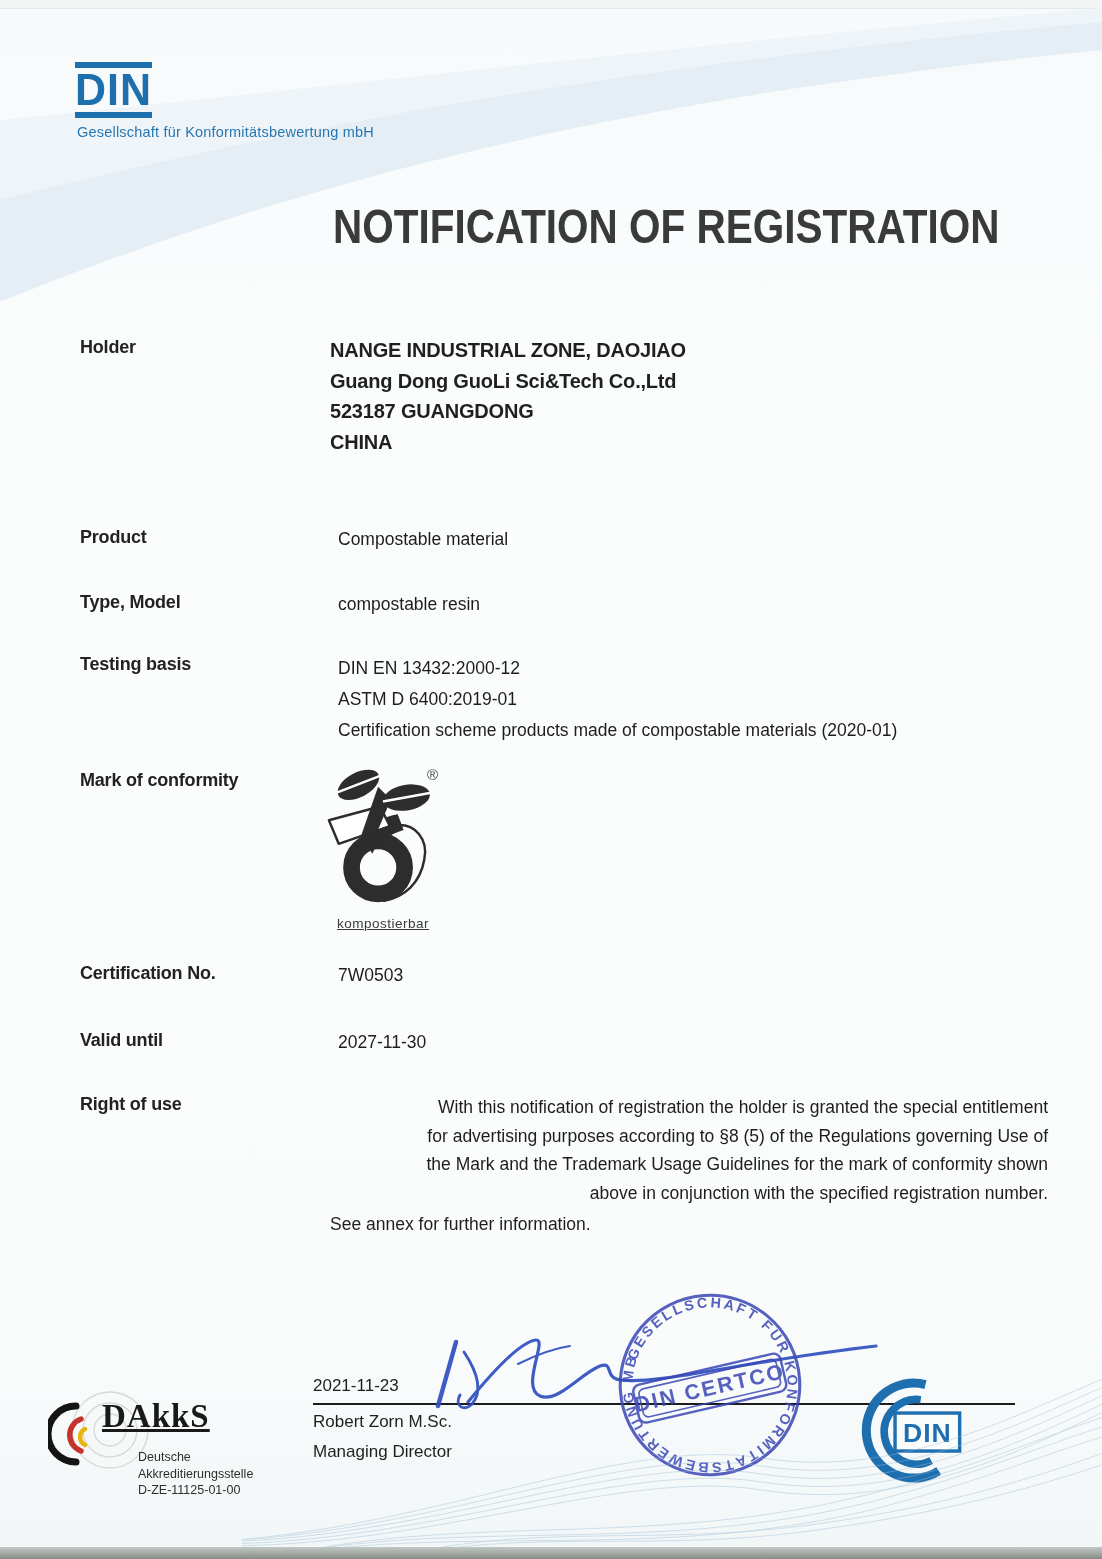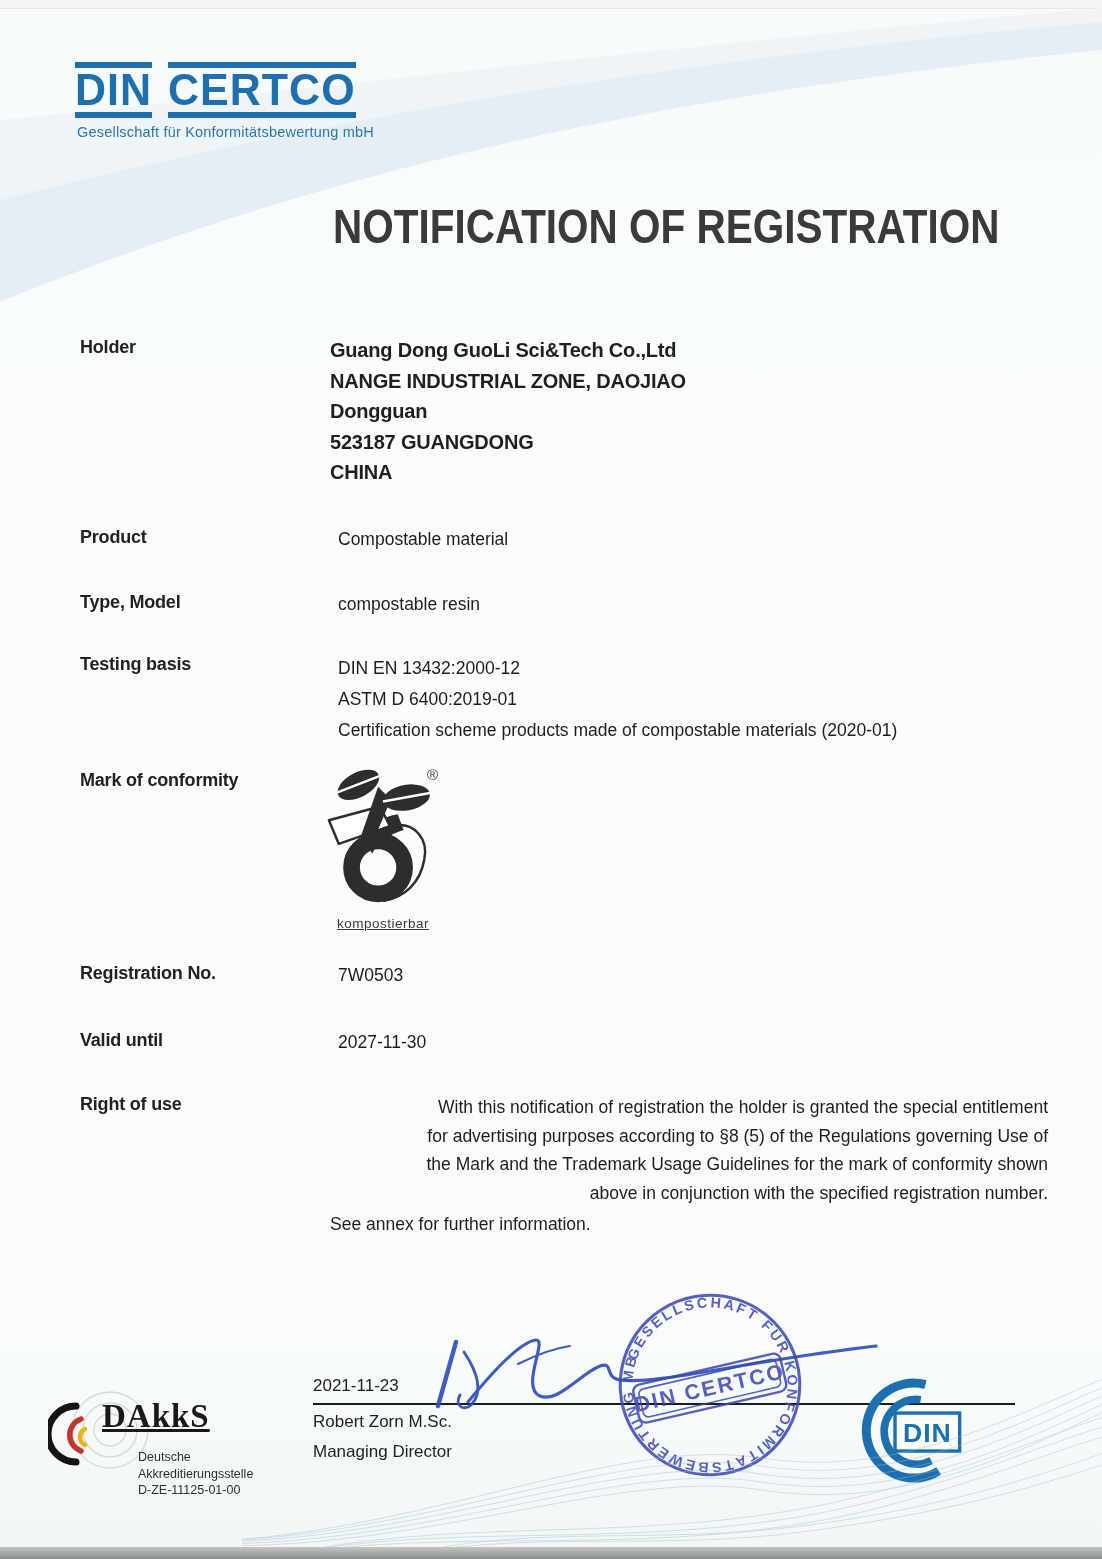--- a/index.html
+++ b/index.html
@@ -67,36 +67,30 @@
     <path d="M 0 120 C 350 85 650 48 1102 8 L 1102 22 C 650 62 320 120 0 200 Z" fill="#eef4f8"></path>
   </svg>
 
   <div id="logo" class="abs">
     <div class="logo-row">
       <div class="logo-block">
         <div class="logo-bar"></div>
         <div class="logo-word">DIN</div>
         <div class="logo-bar"></div>
       </div>
-      <div class="logo-block">
-        <div class="logo-bar"></div>
-        <div class="logo-word">CERTCO</div>
-        <div class="logo-bar"></div>
-      </div>
     </div>
   </div>
   <div id="logo-subtitle" class="abs">Gesellschaft für Konformitätsbewertung mbH</div>
 
   <div id="title" class="abs">NOTIFICATION OF REGISTRATION</div>
 
   <div class="abs flabel" style="top:337px">Holder</div>
   <div class="abs holder-lines" style="top:335px">
+    <div>NANGE INDUSTRIAL ZONE, DAOJIAO</div>
     <div>Guang Dong GuoLi Sci&amp;Tech Co.,Ltd</div>
-    <div>NANGE INDUSTRIAL ZONE, DAOJIAO</div>
-    <div>Dongguan</div>
     <div>523187 GUANGDONG</div>
     <div>CHINA</div>
   </div>
 
   <div class="abs flabel" style="top:527px">Product</div>
   <div class="abs fvalue" style="top:529px">Compostable material</div>
 
   <div class="abs flabel" style="top:592px">Type, Model</div>
   <div class="abs fvalue" style="top:594px">compostable resin</div>
 
@@ -125,21 +119,21 @@
     </g>
     <line x1="14" y1="30" x2="58" y2="13" stroke="#ffffff" stroke-width="2.5"></line>
     <g transform="rotate(-10 85 35)">
       <ellipse cx="85" cy="35" rx="24" ry="13" fill="#2d2d2d"></ellipse>
     </g>
     <line x1="61" y1="39" x2="110" y2="30" stroke="#ffffff" stroke-width="2.5"></line>
   </svg>
   <div id="reg-symbol" class="abs">®</div>
   <div id="mark-caption" class="abs">kompostierbar</div>
 
-  <div class="abs flabel" style="top:963px">Registration No.</div>
+  <div class="abs flabel" style="top:963px">Certification No.</div>
   <div class="abs fvalue" style="top:965px">7W0503</div>
 
   <div class="abs flabel" style="top:1030px">Valid until</div>
   <div class="abs fvalue" style="top:1032px">2027-11-30</div>
 
   <div class="abs flabel" style="top:1094px">Right of use</div>
   <div id="right-of-use-text" class="abs fvalue" style="top:1093px">
     <div>With this notification of registration the holder is granted the special entitlement</div>
     <div>for advertising purposes according to §8 (5) of the Regulations governing Use of</div>
     <div>the Mark and the Trademark Usage Guidelines for the mark of conformity shown</div>

